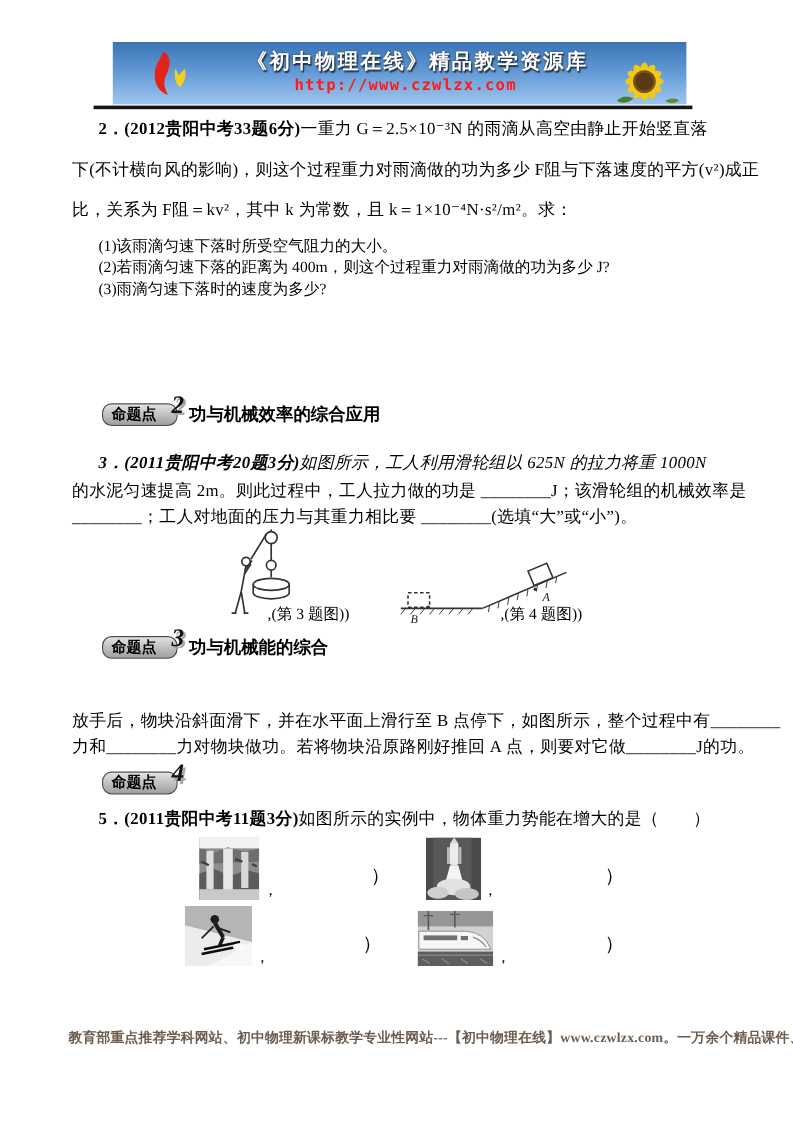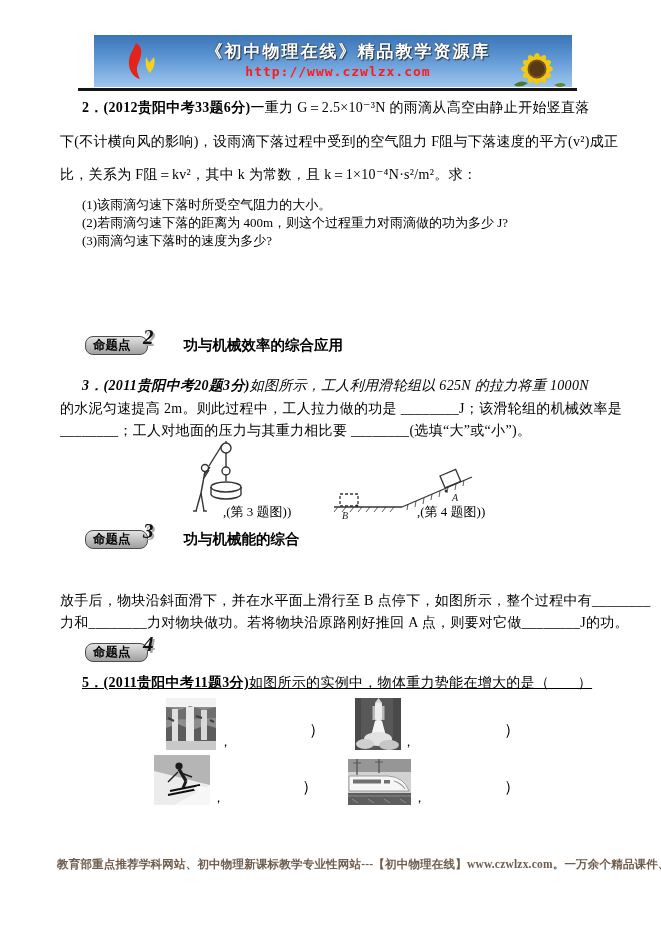--- a/index.html
+++ b/index.html
@@ -41,21 +41,21 @@
   .badge {
     position:relative; background:linear-gradient(#e2e2e2,#9f9f9f);
     border:1px solid #4d4d4d; border-radius:8px; padding:0 16px 1px 7px;
     font-size:12.5px; font-weight:bold; height:16px; line-height:16px;
   }
   .badge-num {
     position:absolute; right:-7px; top:-10px; font-size:21px; font-style:italic;
     font-weight:bold; color:#111; text-shadow:2px 2px 0 #a9a9a9;
     font-family:"Liberation Serif",serif; line-height:1;
   }
-  .badge-title { font-size:14.5px; font-weight:bold; margin-left:36px; white-space:nowrap; }
+  .badge-title { font-size:14.5px; font-weight:bold; margin-left:10px; white-space:nowrap; }
 
   
   .figure svg { display:block; }
   .photo { display:block; }
 
   
   .footer-line { font-size:11.5px; font-weight:bold; color:#6e5c4d; white-space:nowrap; letter-spacing:0.2px; }
 </style>
 </head>
 <body>
@@ -89,21 +89,21 @@
           <path d="M10,44 q6,-6 14,-2 q-8,6 -14,2Z" fill="#4d7a2a"></path>
           <path d="M50,44 q8,-4 12,0 q-6,4 -12,0Z" fill="#5d8a34"></path>
         </svg>
       </span>
     </div>
   </div>
 
   <div class="abs line indent" style="left:60px; top:99px;">
     <span class="qpfx">2．(2012贵阳中考33题6分)</span><span>一重力 G＝2.5×10⁻³N 的雨滴从高空由静止开始竖直落</span>
   </div>
-  <div class="abs line" style="left:60px; top:133px;">下(不计横向风的影响)，设雨滴下落过程中受到的空气阻力 F阻与下落速度的平方(v²)成正</div>
+  <div class="abs line" style="left:60px; top:133px;">下(不计横向风的影响)，则这个过程重力对雨滴做的功为多少 F阻与下落速度的平方(v²)成正</div>
   <div class="abs line" style="left:60px; top:166px;">比，关系为 F阻＝kv²，其中 k 为常数，且 k＝1×10⁻⁴N·s²/m²。求：</div>
   <div class="abs sub" style="left:82px; top:196px;">(1)该雨滴匀速下落时所受空气阻力的大小。</div>
   <div class="abs sub" style="left:82px; top:214px;">(2)若雨滴匀速下落的距离为 400m，则这个过程重力对雨滴做的功为多少 J?</div>
   <div class="abs sub" style="left:82px; top:232px;">(3)雨滴匀速下落时的速度为多少?</div>
 
   <div class="abs badge-row" style="left:85px; top:336px;">
     <span class="badge">
       <span>命题点</span>
       <span class="badge-num">2</span>
     </span>
@@ -185,21 +185,21 @@
   <div class="abs line" style="left:60px; top:592px;">放手后，物块沿斜面滑下，并在水平面上滑行至 B 点停下，如图所示，整个过程中有________</div>
   <div class="abs line" style="left:60px; top:614px;">力和________力对物块做功。若将物块沿原路刚好推回 A 点，则要对它做________J的功。</div>
 
   <div class="abs badge-row" style="left:85px; top:643px;">
     <span class="badge">
       <span>命题点</span>
       <span class="badge-num">4</span>
     </span>
   </div>
 
-  <div class="abs line indent" style="left:60px; top:674px;text-decoration:underline;">
+  <div class="abs line indent" style="left:60px; top:674px;">
     <span class="qpfx">5．(2011贵阳中考11题3分)</span><span>如图所示的实例中，物体重力势能在增大的是（　　）</span>
   </div>
 
   <div class="abs photo" style="left:166px; top:698px;">
     <svg width="50" height="52" viewBox="0 0 50 52">
       <rect width="50" height="52" fill="#8d8d8d"></rect>
       <rect width="50" height="9" fill="#f2f2f2"></rect>
       <path d="M0,9 L14,12 L24,8 L38,12 L50,9 L50,20 L0,22 Z" fill="#6f6f6f"></path>
       <path d="M0,30 L12,26 L26,32 L40,27 L50,30 L50,52 L0,52 Z" fill="#5c5c5c"></path>
       <rect x="6" y="11" width="6" height="32" fill="#dedede"></rect>

